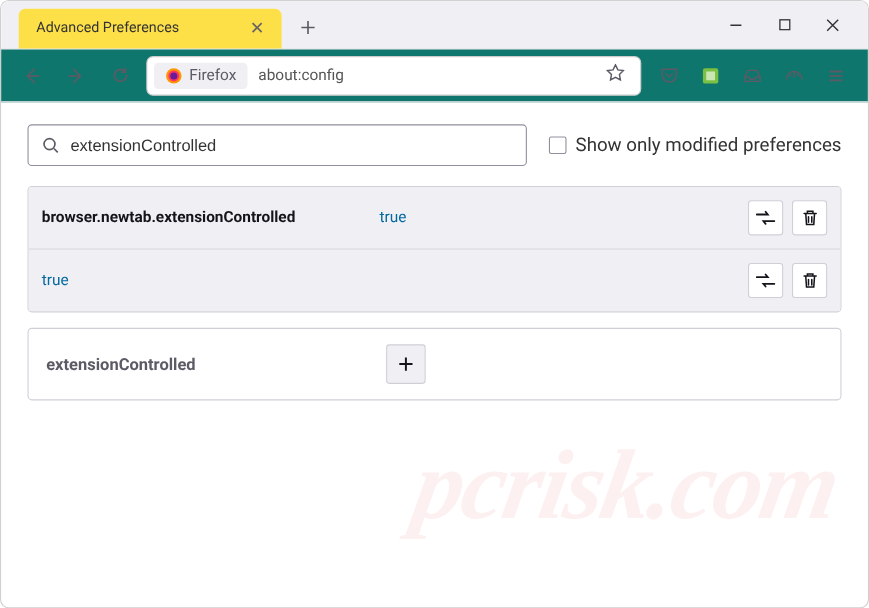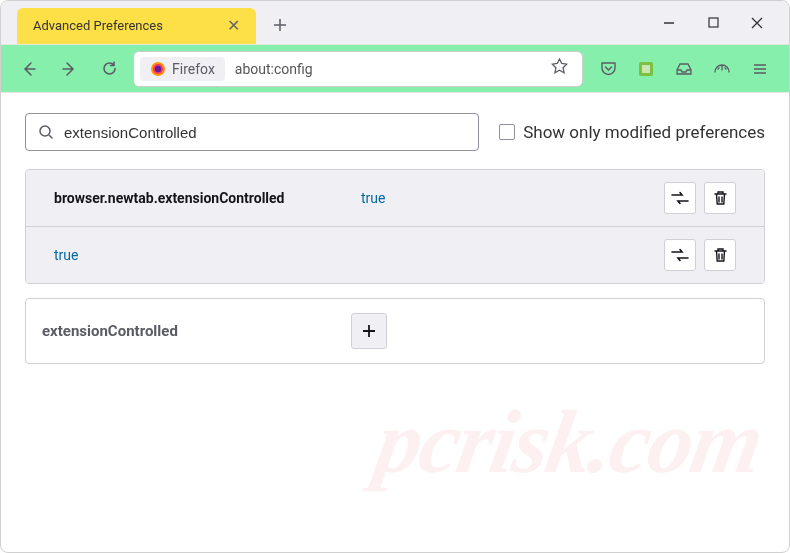--- a/index.html
+++ b/index.html
@@ -10,40 +10,40 @@
     
     .titlebar { height: 44px; background: #f0f0f4; display: flex; align-items: center; padding: 0 8px; border-bottom: 1px solid #e5e5e5; }
     .tabs-container { display: flex; align-items: center; flex: 1; padding-top: 6px; }
     .tab { background: #fde047; border-radius: 6px 6px 0 0; padding: 8px 12px 8px 16px; display: flex; align-items: center; gap: 60px; font-size: 13px; color: #333; margin-left: 8px; height: 36px; min-width: 230px; }
     .tab-close { color: #666; cursor: pointer; font-size: 16px; line-height: 1; padding: 2px 4px; }
     .tab-new { margin-left: 8px; font-size: 20px; color: #666; cursor: pointer; padding: 4px 8px; }
     .window-controls { display: flex; gap: 20px; padding-right: 12px; }
     .wc-btn { width: 24px; height: 24px; display: flex; align-items: center; justify-content: center; cursor: pointer; color: #333; }
     
     
-    .toolbar { height: 48px; background: #86efac; display: flex; align-items: center; padding: 0 12px; gap: 8px; border-bottom: 1px solid #e8e8e8; justify-content: space-between; }
+    .toolbar { height: 48px; background: #0f766e; display: flex; align-items: center; padding: 0 12px; gap: 8px; border-bottom: 1px solid #e8e8e8; justify-content: space-between; }
     .nav-btn { width: 32px; height: 32px; display: flex; align-items: center; justify-content: center; cursor: pointer; color: #5b5b66; border-radius: 4px; }
     .urlbar { flex: 1; height: 36px; background: #fff; border: 1px solid #ccc; border-radius: 6px; display: flex; align-items: center; padding: 0 4px; gap: 2px; }
     .urlbar-identity { display: flex; align-items: center; gap: 6px; padding: 4px 10px; background: #f0f0f4; border-radius: 4px; margin: 2px; font-size: 14px; color: #5b5b66; }
     .firefox-logo { width: 16px; height: 16px; }
     .urlbar-text { font-size: 14px; color: #555; padding-left: 6px; flex:1; }
     .urlbar-star { padding: 0 10px; color: #5b5b66; }
     .toolbar-icons { display: flex; gap: 4px; align-items: center; }
     .toolbar-icon { width: 34px; height: 32px; display: flex; align-items: center; justify-content: center; cursor: pointer; color: #5b5b66; }
     
     
     .content { padding: 20px 24px; }
     .search-row { display: flex; align-items: center; gap: 20px; margin-bottom: 18px; }
     .search-box { flex: 1; height: 38px; border: 1px solid #8f8f9d; border-radius: 4px; display: flex; align-items: center; padding: 0 12px; gap: 10px; }
     .search-input { border: 0; outline: 0; font-size: 15px; color: #333; flex: 1; background: transparent; }
     .checkbox-wrap { display: flex; align-items: center; gap: 8px; font-size: 17px; color: #333; cursor: pointer; }
     .checkbox { width: 16px; height: 16px; border: 1px solid #8f8f9d; border-radius: 2px; }
     
     .pref-table { border: 1px solid #cfcfd8; border-radius: 4px; overflow: hidden; }
-    .pref-row { display: flex; align-items: center; padding: 12px 28px; border-bottom: 1px solid #cfcfd8; background: #f0f0f4; gap: 12px; }
+    .pref-row { display: flex; align-items: center; padding: 12px 12px; border-bottom: 1px solid #cfcfd8; background: #f0f0f4; gap: 12px; }
     .pref-row:last-child { border-bottom: 0; }
     .pref-name { font-weight: 700; font-size: 14px; color: #15141a; width: 295px; word-break: break-all; line-height: 1.35; }
     .pref-value { font-weight: 400; font-size: 14px; color: #0369a1; flex: 1; }
     .pref-actions { display: flex; gap: 8px; }
     .pref-btn { width: 32px; height: 32px; border: 1px solid #cfcfd8; background: #fff; border-radius: 3px; display: flex; align-items: center; justify-content: center; cursor: pointer; }
     
     .new-pref { border: 1px solid #cfcfd8; border-radius: 4px; margin-top: 14px; padding: 14px 16px; display: flex; align-items: center; gap: 14px; }
     .new-pref-name { font-weight: 700; font-size: 15px; color: #5b5b66; width: 295px; }
     .radio-group { display: flex; gap: 24px; flex: 1; }
     .radio-opt { display: flex; align-items: center; gap: 8px; font-size: 15px; color: #15141a; cursor: pointer; }

